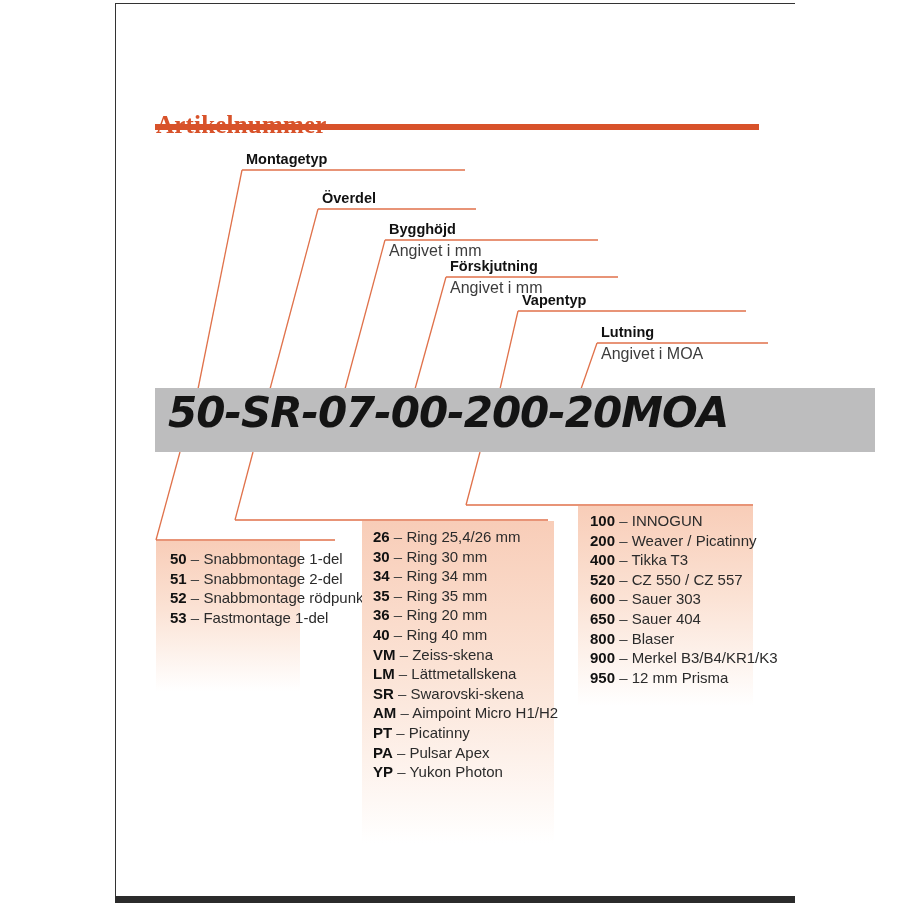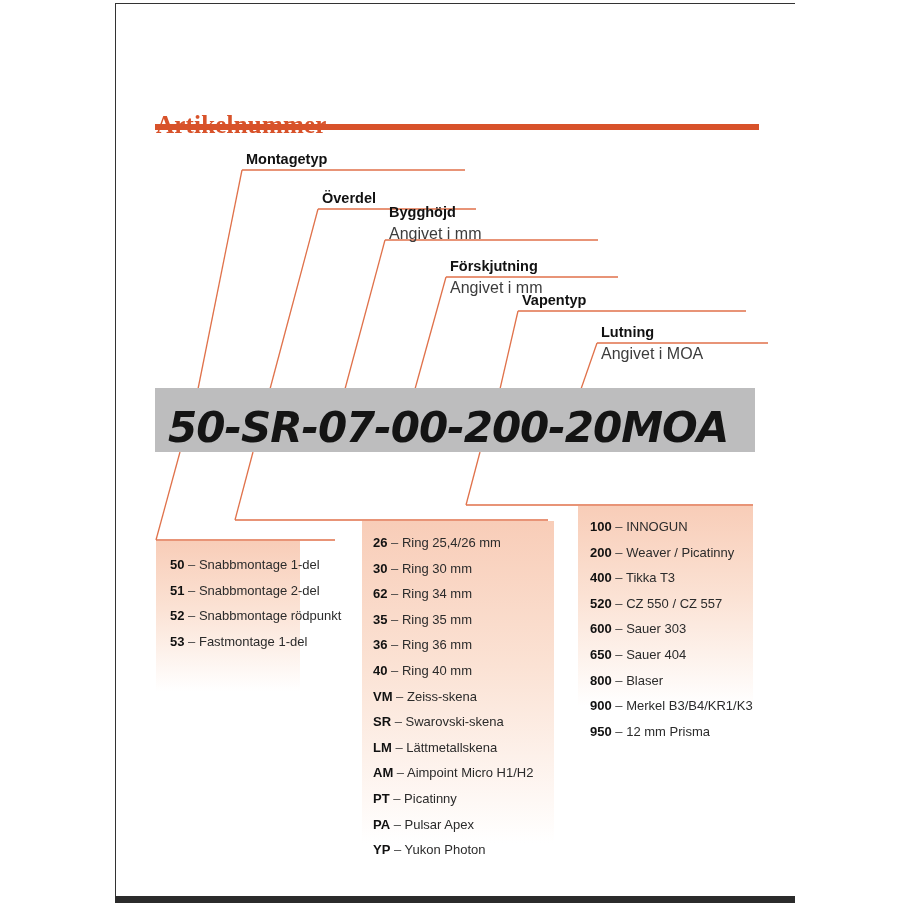--- a/index.html
+++ b/index.html
@@ -31,36 +31,36 @@
   svg.connectors{position:absolute;left:0;top:0;width:908px;height:908px;pointer-events:none;}
   svg.connectors line{stroke:var(--connector,#e0714a);stroke-width:1.3;}
 
   
   .callout{position:absolute;white-space:nowrap;}
   .callout .c-title{font-weight:bold;font-size:14.5px;color:#111;display:block;}
   .callout .c-sub{font-size:16px;color:#3c3c3c;display:block;margin-top:5px;}
 
   
   .artbar{
-    position:absolute;left:155px;top:388px;width:600px;height:64px;
+    position:absolute;left:155px;top:388px;width:720px;height:64px;
     background:var(--bar-background,#bdbdbe);
-    display:flex;align-items:flex-end;
+    display:flex;align-items:flex-start;
   }
   .artbar .artnum{
     font-family:"DejaVu Sans",sans-serif;font-weight:bold;font-style:italic;
     font-size:42px;color:#141414;letter-spacing:-1px;padding-left:13px;white-space:nowrap;
   }
 
   
   .legend-box{
     position:absolute;
     background:linear-gradient(to bottom, var(--legend-top,#f8cdb8) 0%, #fbe2d4 45%, #ffffff 100%);
   }
   .legend-box .rows{position:absolute;left:0;top:0;right:0;}
-  .row{font-size:13px;line-height:19.6px;white-space:nowrap;color:#2b2b2b;margin-top:6px;}
+  .row{font-size:15px;line-height:19.6px;white-space:nowrap;color:#2b2b2b;}
   .row .code{font-weight:bold;color:#111;}
   .row .sep{color:#444;}
   #box-montagetyp{left:156px;top:541px;width:144px;height:150px;}
   #box-montagetyp .rows{padding:8px 0 0 14px;}
   #box-overdel{left:362px;top:521px;width:192px;height:322px;}
   #box-overdel .rows{padding:6px 0 0 11px;}
   #box-vapentyp{left:578px;top:506px;width:175px;height:200px;}
   #box-vapentyp .rows{padding:5px 0 0 12px;}
 </style>
 </head>
@@ -97,21 +97,21 @@
   </svg>
 
   <div class="callout" style="left:246px;top:151px;">
     <span class="c-title">Montagetyp</span>
   </div>
 
   <div class="callout" style="left:322px;top:190px;">
     <span class="c-title">Överdel</span>
   </div>
 
-  <div class="callout" style="left:389px;top:204px;">
+  <div class="callout" style="left:389px;top:221px;">
     <span class="c-title">Bygghöjd</span>
     <span class="c-sub">Angivet i mm</span>
   </div>
 
   <div class="callout" style="left:450px;top:258px;">
     <span class="c-title">Förskjutning</span>
     <span class="c-sub">Angivet i mm</span>
   </div>
 
   <div class="callout" style="left:522px;top:292px;">
@@ -133,27 +133,27 @@
         <div class="row"><span class="code">51</span><span class="sep"> – </span><span class="lname">Snabbmontage 2-del</span></div>
         <div class="row"><span class="code">52</span><span class="sep"> – </span><span class="lname">Snabbmontage rödpunkt</span></div>
         <div class="row"><span class="code">53</span><span class="sep"> – </span><span class="lname">Fastmontage 1-del</span></div>
       </div>
   </div>
 
   <div class="legend-box" id="box-overdel">
     <div class="rows">
         <div class="row"><span class="code">26</span><span class="sep"> – </span><span class="lname">Ring 25,4/26 mm</span></div>
         <div class="row"><span class="code">30</span><span class="sep"> – </span><span class="lname">Ring 30 mm</span></div>
-        <div class="row"><span class="code">62</span><span class="sep"> – </span><span class="lname">Ring 34 mm</span></div>
+        <div class="row"><span class="code">34</span><span class="sep"> – </span><span class="lname">Ring 34 mm</span></div>
         <div class="row"><span class="code">35</span><span class="sep"> – </span><span class="lname">Ring 35 mm</span></div>
-        <div class="row"><span class="code">36</span><span class="sep"> – </span><span class="lname">Ring 36 mm</span></div>
+        <div class="row"><span class="code">36</span><span class="sep"> – </span><span class="lname">Ring 20 mm</span></div>
         <div class="row"><span class="code">40</span><span class="sep"> – </span><span class="lname">Ring 40 mm</span></div>
         <div class="row"><span class="code">VM</span><span class="sep"> – </span><span class="lname">Zeiss-skena</span></div>
+        <div class="row"><span class="code">LM</span><span class="sep"> – </span><span class="lname">Lättmetallskena</span></div>
         <div class="row"><span class="code">SR</span><span class="sep"> – </span><span class="lname">Swarovski-skena</span></div>
-        <div class="row"><span class="code">LM</span><span class="sep"> – </span><span class="lname">Lättmetallskena</span></div>
         <div class="row"><span class="code">AM</span><span class="sep"> – </span><span class="lname">Aimpoint Micro H1/H2</span></div>
         <div class="row"><span class="code">PT</span><span class="sep"> – </span><span class="lname">Picatinny</span></div>
         <div class="row"><span class="code">PA</span><span class="sep"> – </span><span class="lname">Pulsar Apex</span></div>
         <div class="row"><span class="code">YP</span><span class="sep"> – </span><span class="lname">Yukon Photon</span></div>
       </div>
   </div>
 
   <div class="legend-box" id="box-vapentyp">
     <div class="rows">
         <div class="row"><span class="code">100</span><span class="sep"> – </span><span class="lname">INNOGUN</span></div>

